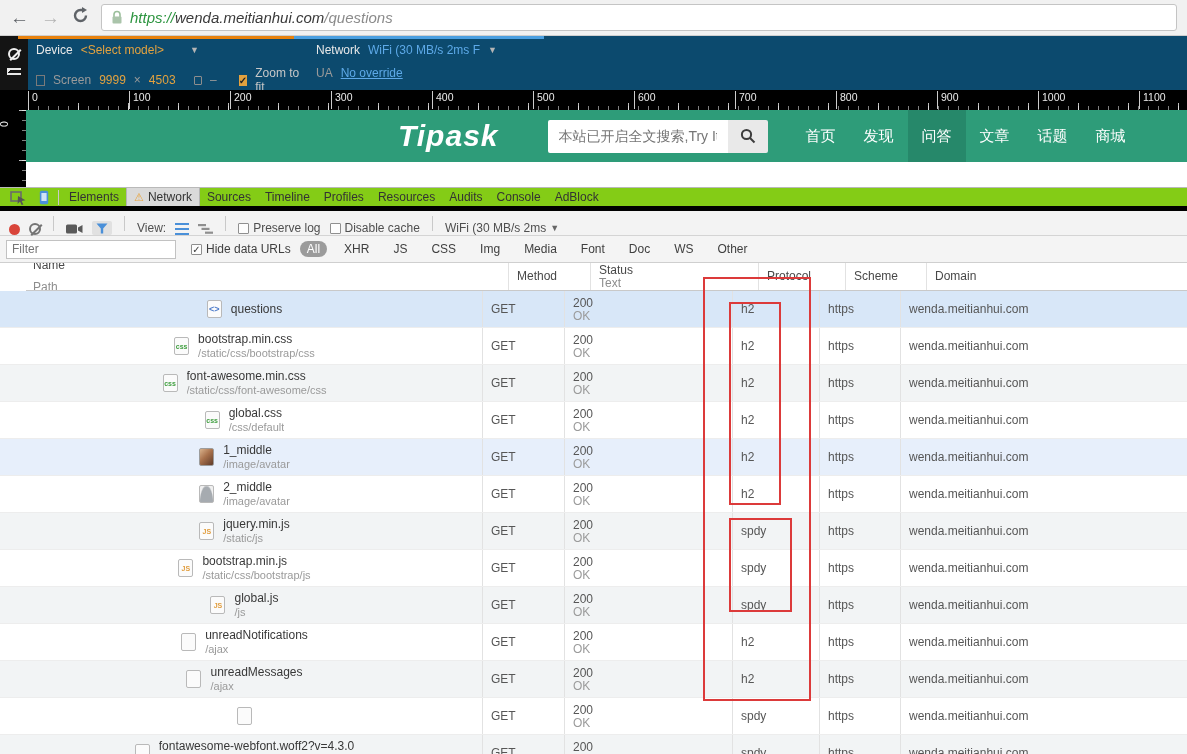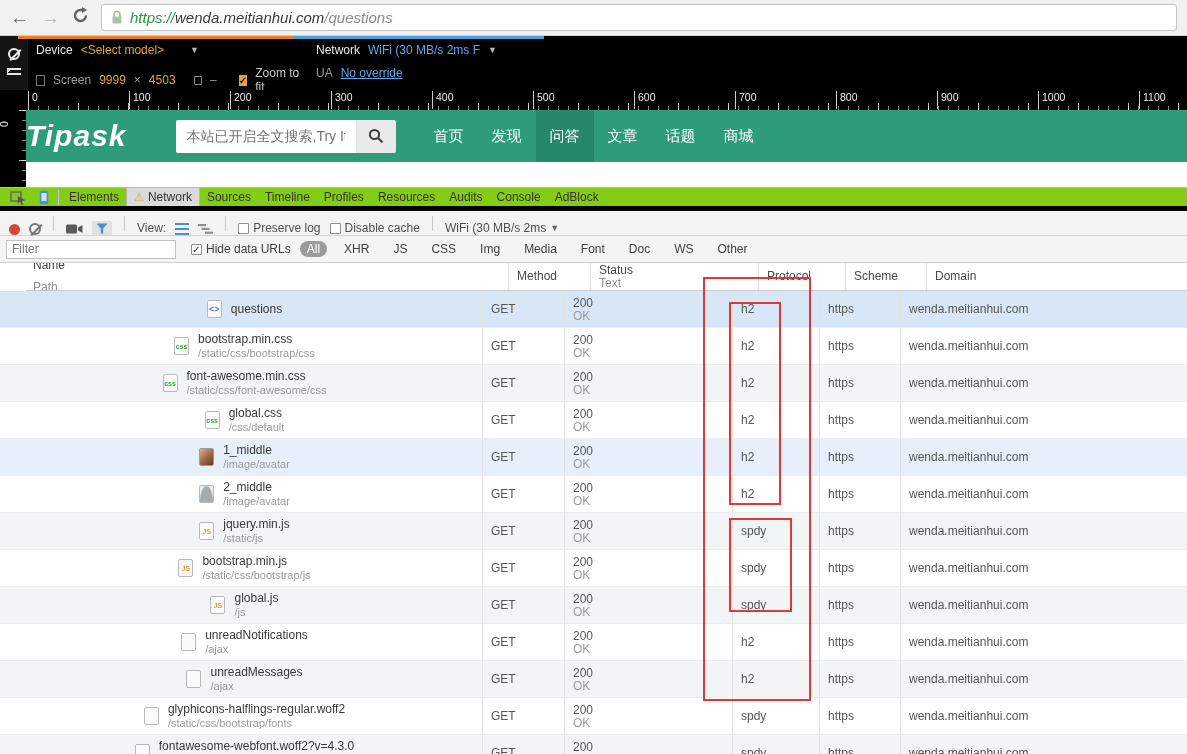--- a/index.html
+++ b/index.html
@@ -11,21 +11,21 @@
     display:flex; align-items:center; padding:0 10px; gap:12px; }
   .nav-glyph { font-size:19px; color:#5f6368; font-weight:bold; line-height:1; }
   .nav-glyph.disabled { color:#b3b3b3; }
   .url-bar { flex:1; height:27px; background:#fff; border:1px solid #c4c4c4; border-radius:3px;
     display:flex; align-items:center; padding:0 9px; gap:7px; font-size:15px; }
   .scheme { color:#2d9540; }
   .host { color:#3a3a3a; }
   .upath { color:#8b8b8b; }
 
   
-  .dev-toolbar { height:54px; background:#000000; position:relative; display:flex; color:#ccc; font-size:12px; }
+  .dev-toolbar { height:54px; background:#0c4a6e; position:relative; display:flex; color:#ccc; font-size:12px; }
   .tb-border { position:absolute; top:0; height:3px; }
   .tb-orange { left:18px; width:276px; background:#e8820e; }
   .tb-blue { left:294px; width:250px; background:#4b9fe0; }
   .strip { width:28px; background:#141414; display:flex; flex-direction:column; align-items:center;
     justify-content:space-evenly; padding:4px 0; }
   .circle-slash { width:12px; height:12px; border:2px solid #efefef; border-radius:50%; position:relative; display:inline-block; }
   .circle-slash::after { content:""; position:absolute; left:-2px; top:4px; width:15px; height:2px;
     background:#efefef; transform:rotate(-45deg); }
   .circle-slash.gray { border-color:#757575; }
   .circle-slash.gray::after { background:#757575; }
@@ -60,21 +60,21 @@
   .vruler { position:absolute; left:0; top:0; width:26px; height:77px; background:#000; }
   .vtick-minor { position:absolute; right:0; top:0; bottom:0; width:4px;
     background:repeating-linear-gradient(to bottom, rgba(255,255,255,.5) 0 1px, transparent 1px 10px); }
   .vtick-med { position:absolute; right:0; top:0; bottom:0; width:7px;
     background:repeating-linear-gradient(to bottom, rgba(255,255,255,.75) 0 1px, transparent 1px 50px); }
   .vlabel { position:absolute; top:8px; left:1px; color:#ececec; font-size:10.5px; transform:rotate(-90deg); }
 
   
   .site-header { position:absolute; left:26px; right:0; top:0; height:52px; background:#2e9c79;
     display:flex; align-items:stretch; }
-  .logo { font-size:30px; font-weight:bold; font-style:italic; color:#fff; 
+  .logo { font-size:30px; font-weight:bold; font-style:italic; color:#fff; margin-left:372px;
     letter-spacing:1px; align-self:center; }
   .search { margin-left:49px; display:flex; height:33px; align-self:center; }
   .search input { width:180px; height:33px; border:none; outline:none; padding:0 11px; font-size:14px;
     color:#555; font-family:"Liberation Sans",sans-serif; border-radius:2px 0 0 2px; }
   .search button { width:40px; height:33px; border:none; background:#e9e9e9; border-radius:0 2px 2px 0;
     display:flex; align-items:center; justify-content:center; }
   .site-nav { margin-left:24px; display:flex; font-size:15px; color:#fff; }
   .nav-item { padding:0 14px; display:flex; align-items:center; cursor:default; }
   .nav-item.active { background:#26886a; }
 
@@ -572,24 +572,20 @@
       <span class="s2">OK</span>
     </div>
     <div class="cell c4">h2</div>
     <div class="cell c5">https</div>
     <div class="cell c6">wenda.meitianhui.com</div>
   </div>
 
   <div class="net-row bg-white">
     <div class="cell c1">
       <span class="ficon icon-doc"></span>
-      <span class="nm">
-        <span class="n1">glyphicons-halflings-regular.woff2</span>
-        <span class="n2">/static/css/bootstrap/fonts</span>
-      </span>
     </div>
     <div class="cell c2">GET</div>
     <div class="cell c3">
       <span class="s1">200</span>
       <span class="s2">OK</span>
     </div>
     <div class="cell c4">spdy</div>
     <div class="cell c5">https</div>
     <div class="cell c6">wenda.meitianhui.com</div>
   </div>

